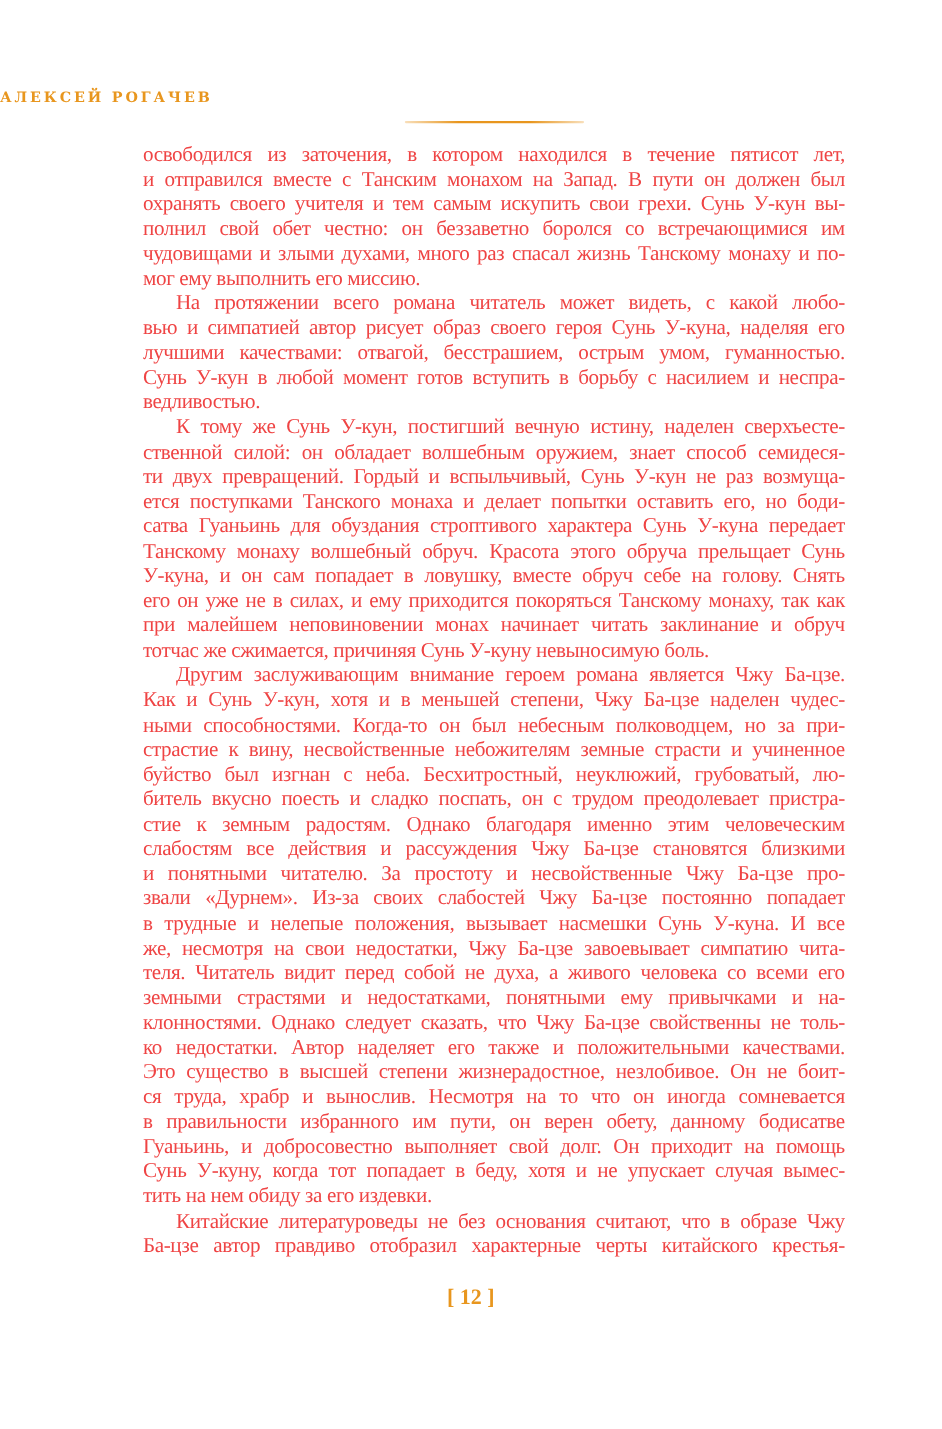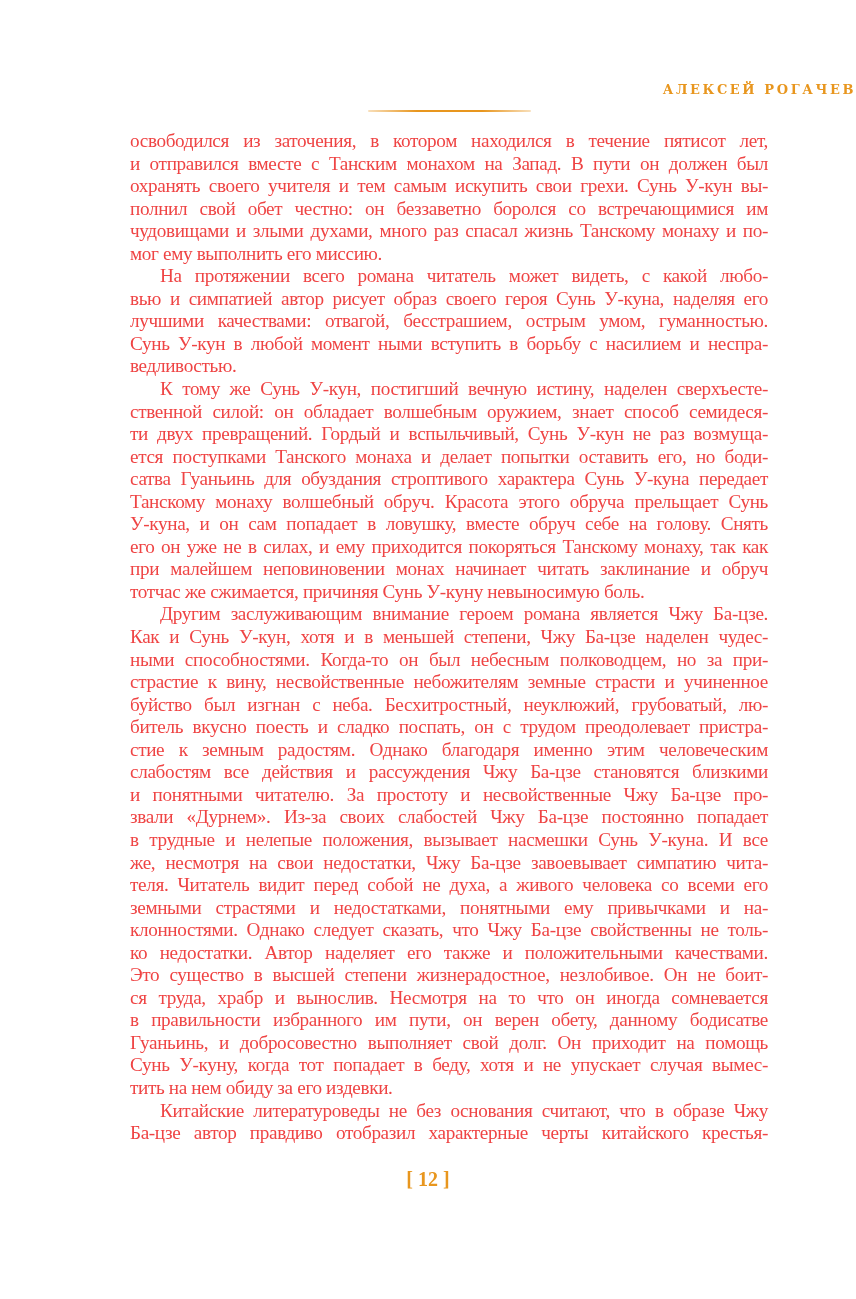--- a/index.html
+++ b/index.html
@@ -1,19 +1,19 @@
 <!DOCTYPE html>
 <html><head>
 <meta charset="utf-8">
 <style>
   html, body { margin: 0; padding: 0; background: #ffffff; }
   body { width: 856px; height: 1299px; position: relative; overflow: hidden; }
   .page { position: absolute; left: 0; top: 0; width: 856px; height: 1299px; background: #fff; }
   .running-head {
-    position: absolute; top: 82px; left: 0; width: 856px; text-align: right;
+    position: absolute; top: 82px; left: 0; width: 856px; text-align: left;
     font-family: "DejaVu Serif", serif; font-size: 13px; font-weight: bold;
     letter-spacing: 2.6px; color: #e8961e;
   }
   .head-rule {
     position: absolute; top: 110px; left: 368px; width: 163px; height: 2px;
     background: linear-gradient(to right, rgba(232,150,30,0.3), #e8961e 30%, #e8961e 70%, rgba(232,150,30,0.3));
     border-radius: 1px;
   }
   .text {
     position: absolute; top: 130px; left: 130px; width: 638px;
@@ -43,21 +43,21 @@
       <span class="line">охранять своего учителя и тем самым искупить свои грехи. Сунь У-кун вы-</span>
       <span class="line">полнил свой обет честно: он беззаветно боролся со встречающимися им</span>
       <span class="line">чудовищами и злыми духами, много раз спасал жизнь Танскому монаху и по-</span>
       <span class="line last">мог ему выполнить его миссию.</span>
     </div>
 
     <div>
       <span class="line indent">На протяжении всего романа читатель может видеть, с какой любо-</span>
       <span class="line">вью и симпатией автор рисует образ своего героя Сунь У-куна, наделяя его</span>
       <span class="line">лучшими качествами: отвагой, бесстрашием, острым умом, гуманностью.</span>
-      <span class="line">Сунь У-кун в любой момент ными вступить в борьбу с насилием и неспра-</span>
+      <span class="line">Сунь У-кун в любой момент готов вступить в борьбу с насилием и неспра-</span>
       <span class="line last">ведливостью.</span>
     </div>
 
     <div>
       <span class="line indent">К тому же Сунь У-кун, постигший вечную истину, наделен сверхъесте-</span>
       <span class="line">ственной силой: он обладает волшебным оружием, знает способ семидеся-</span>
       <span class="line">ти двух превращений. Гордый и вспыльчивый, Сунь У-кун не раз возмуща-</span>
       <span class="line">ется поступками Танского монаха и делает попытки оставить его, но боди-</span>
       <span class="line">сатва Гуаньинь для обуздания строптивого характера Сунь У-куна передает</span>
       <span class="line">Танскому монаху волшебный обруч. Красота этого обруча прельщает Сунь</span>

